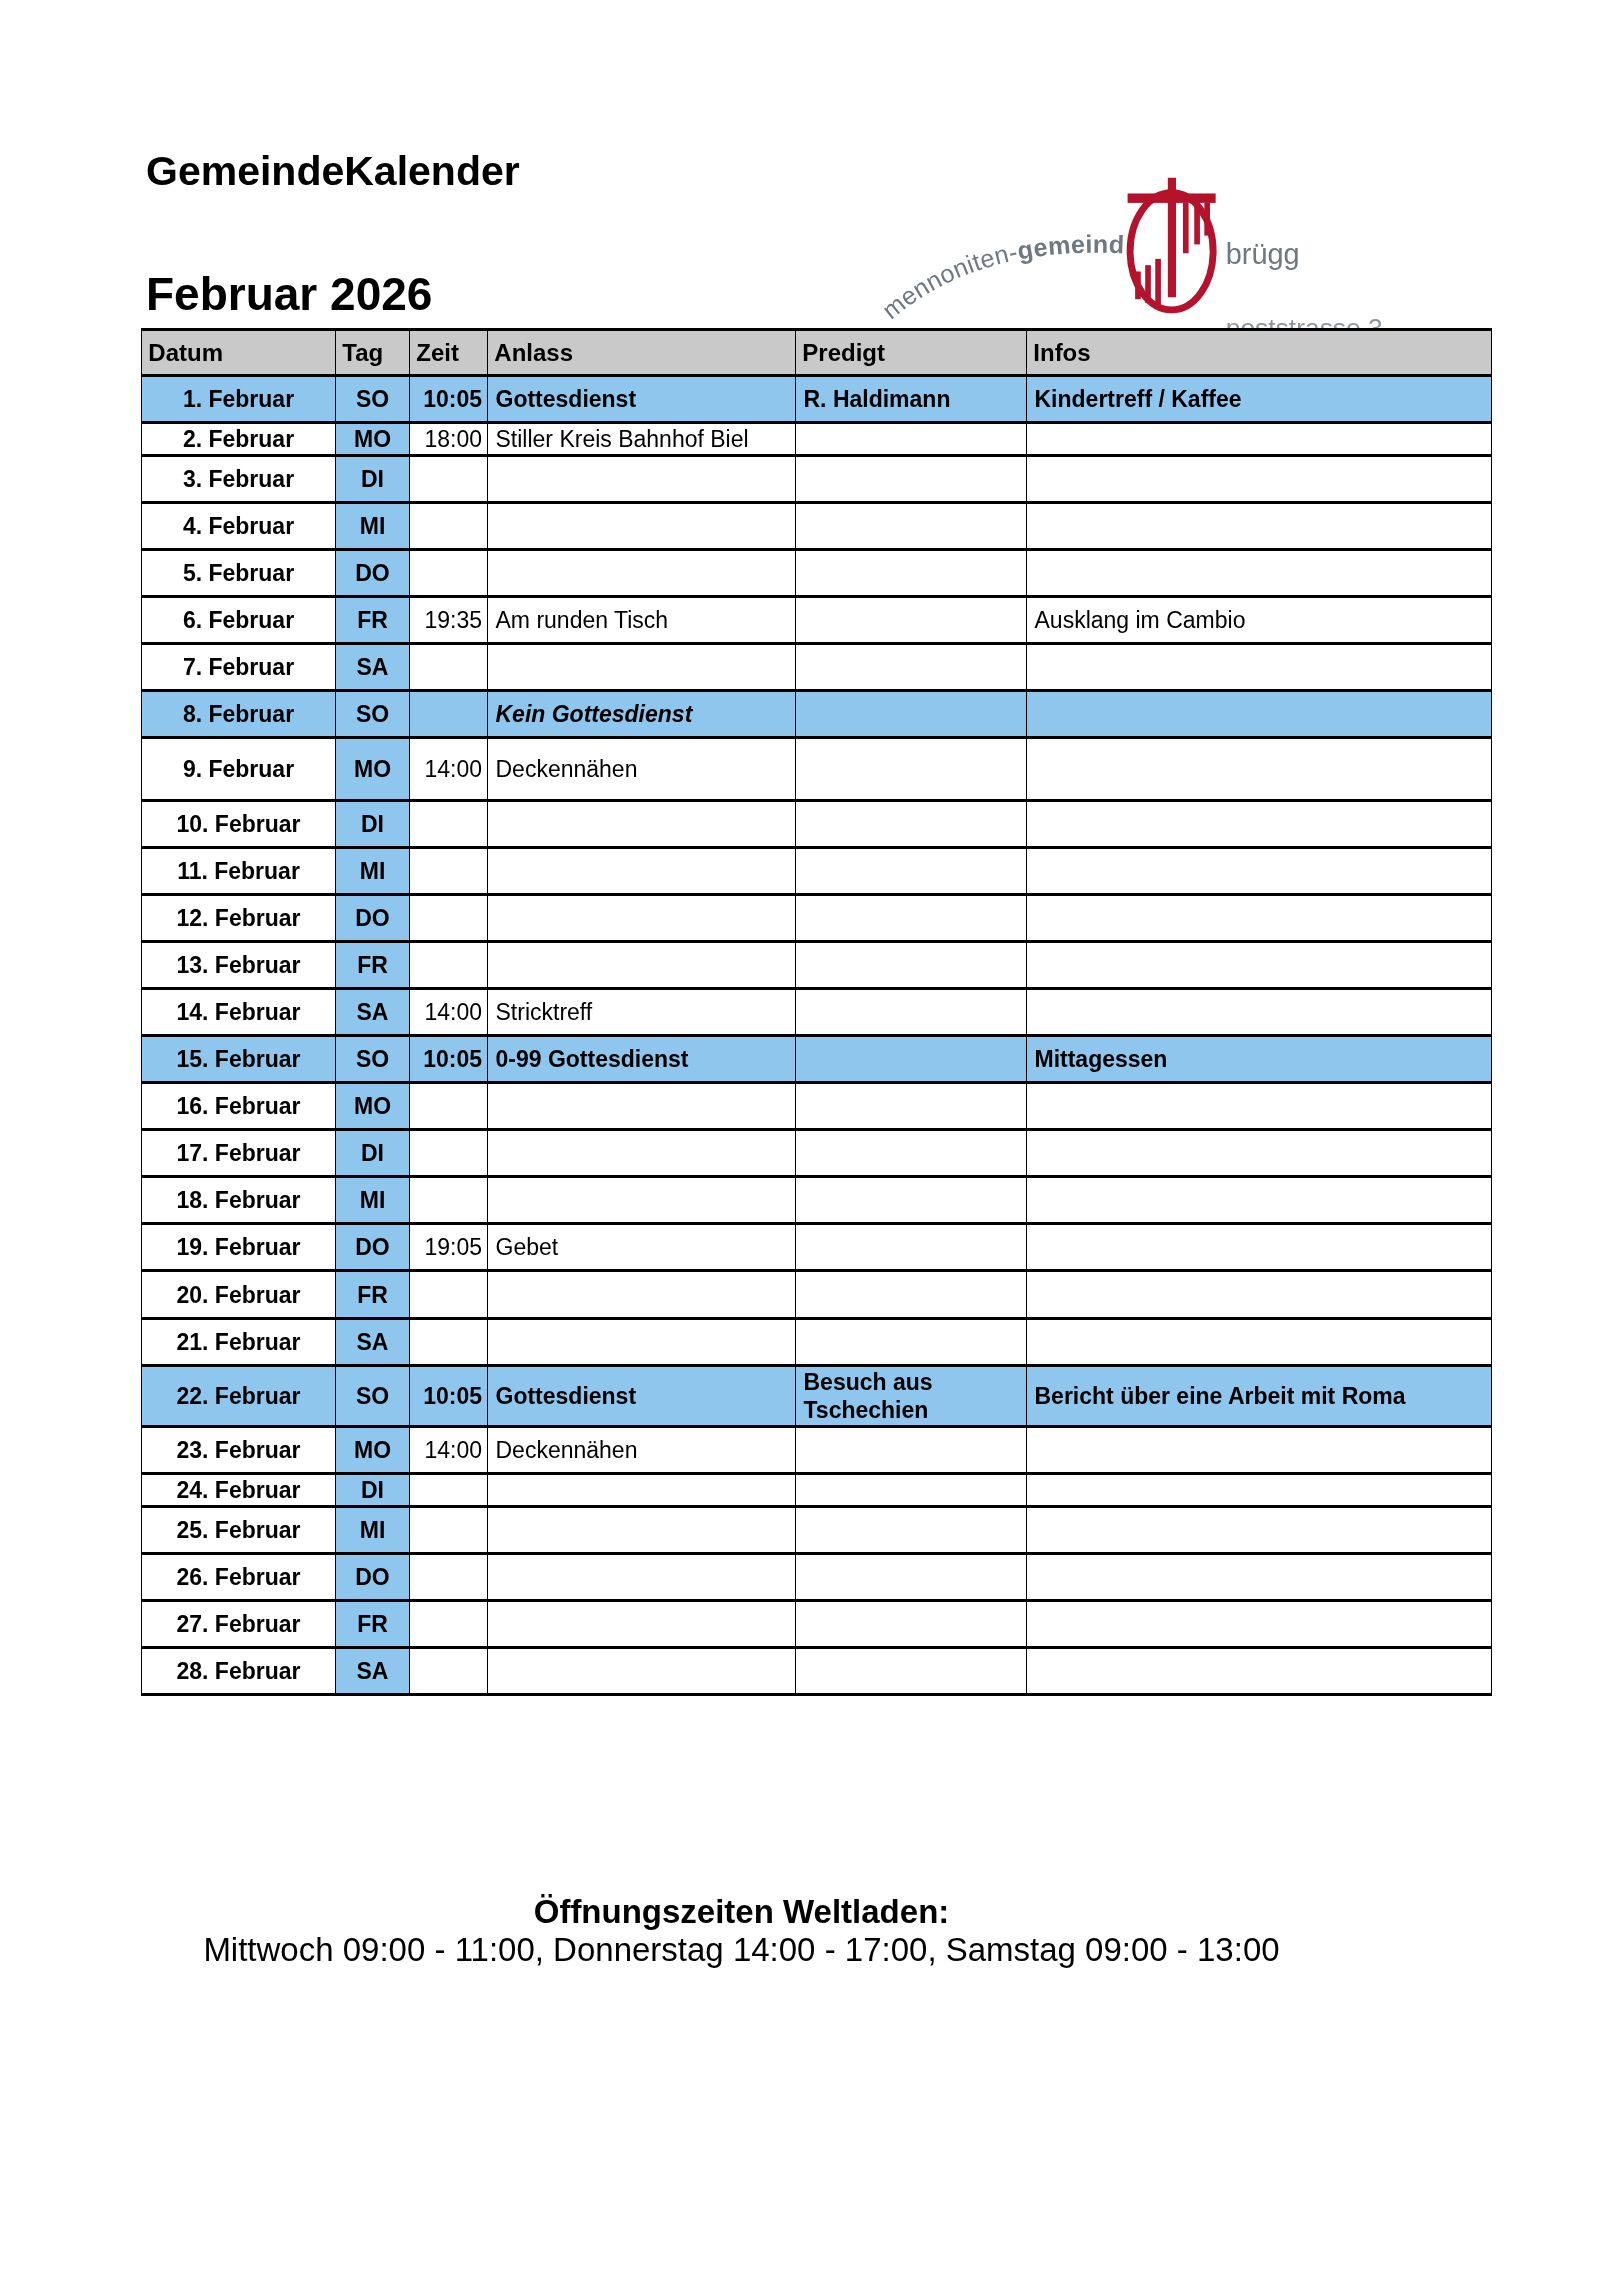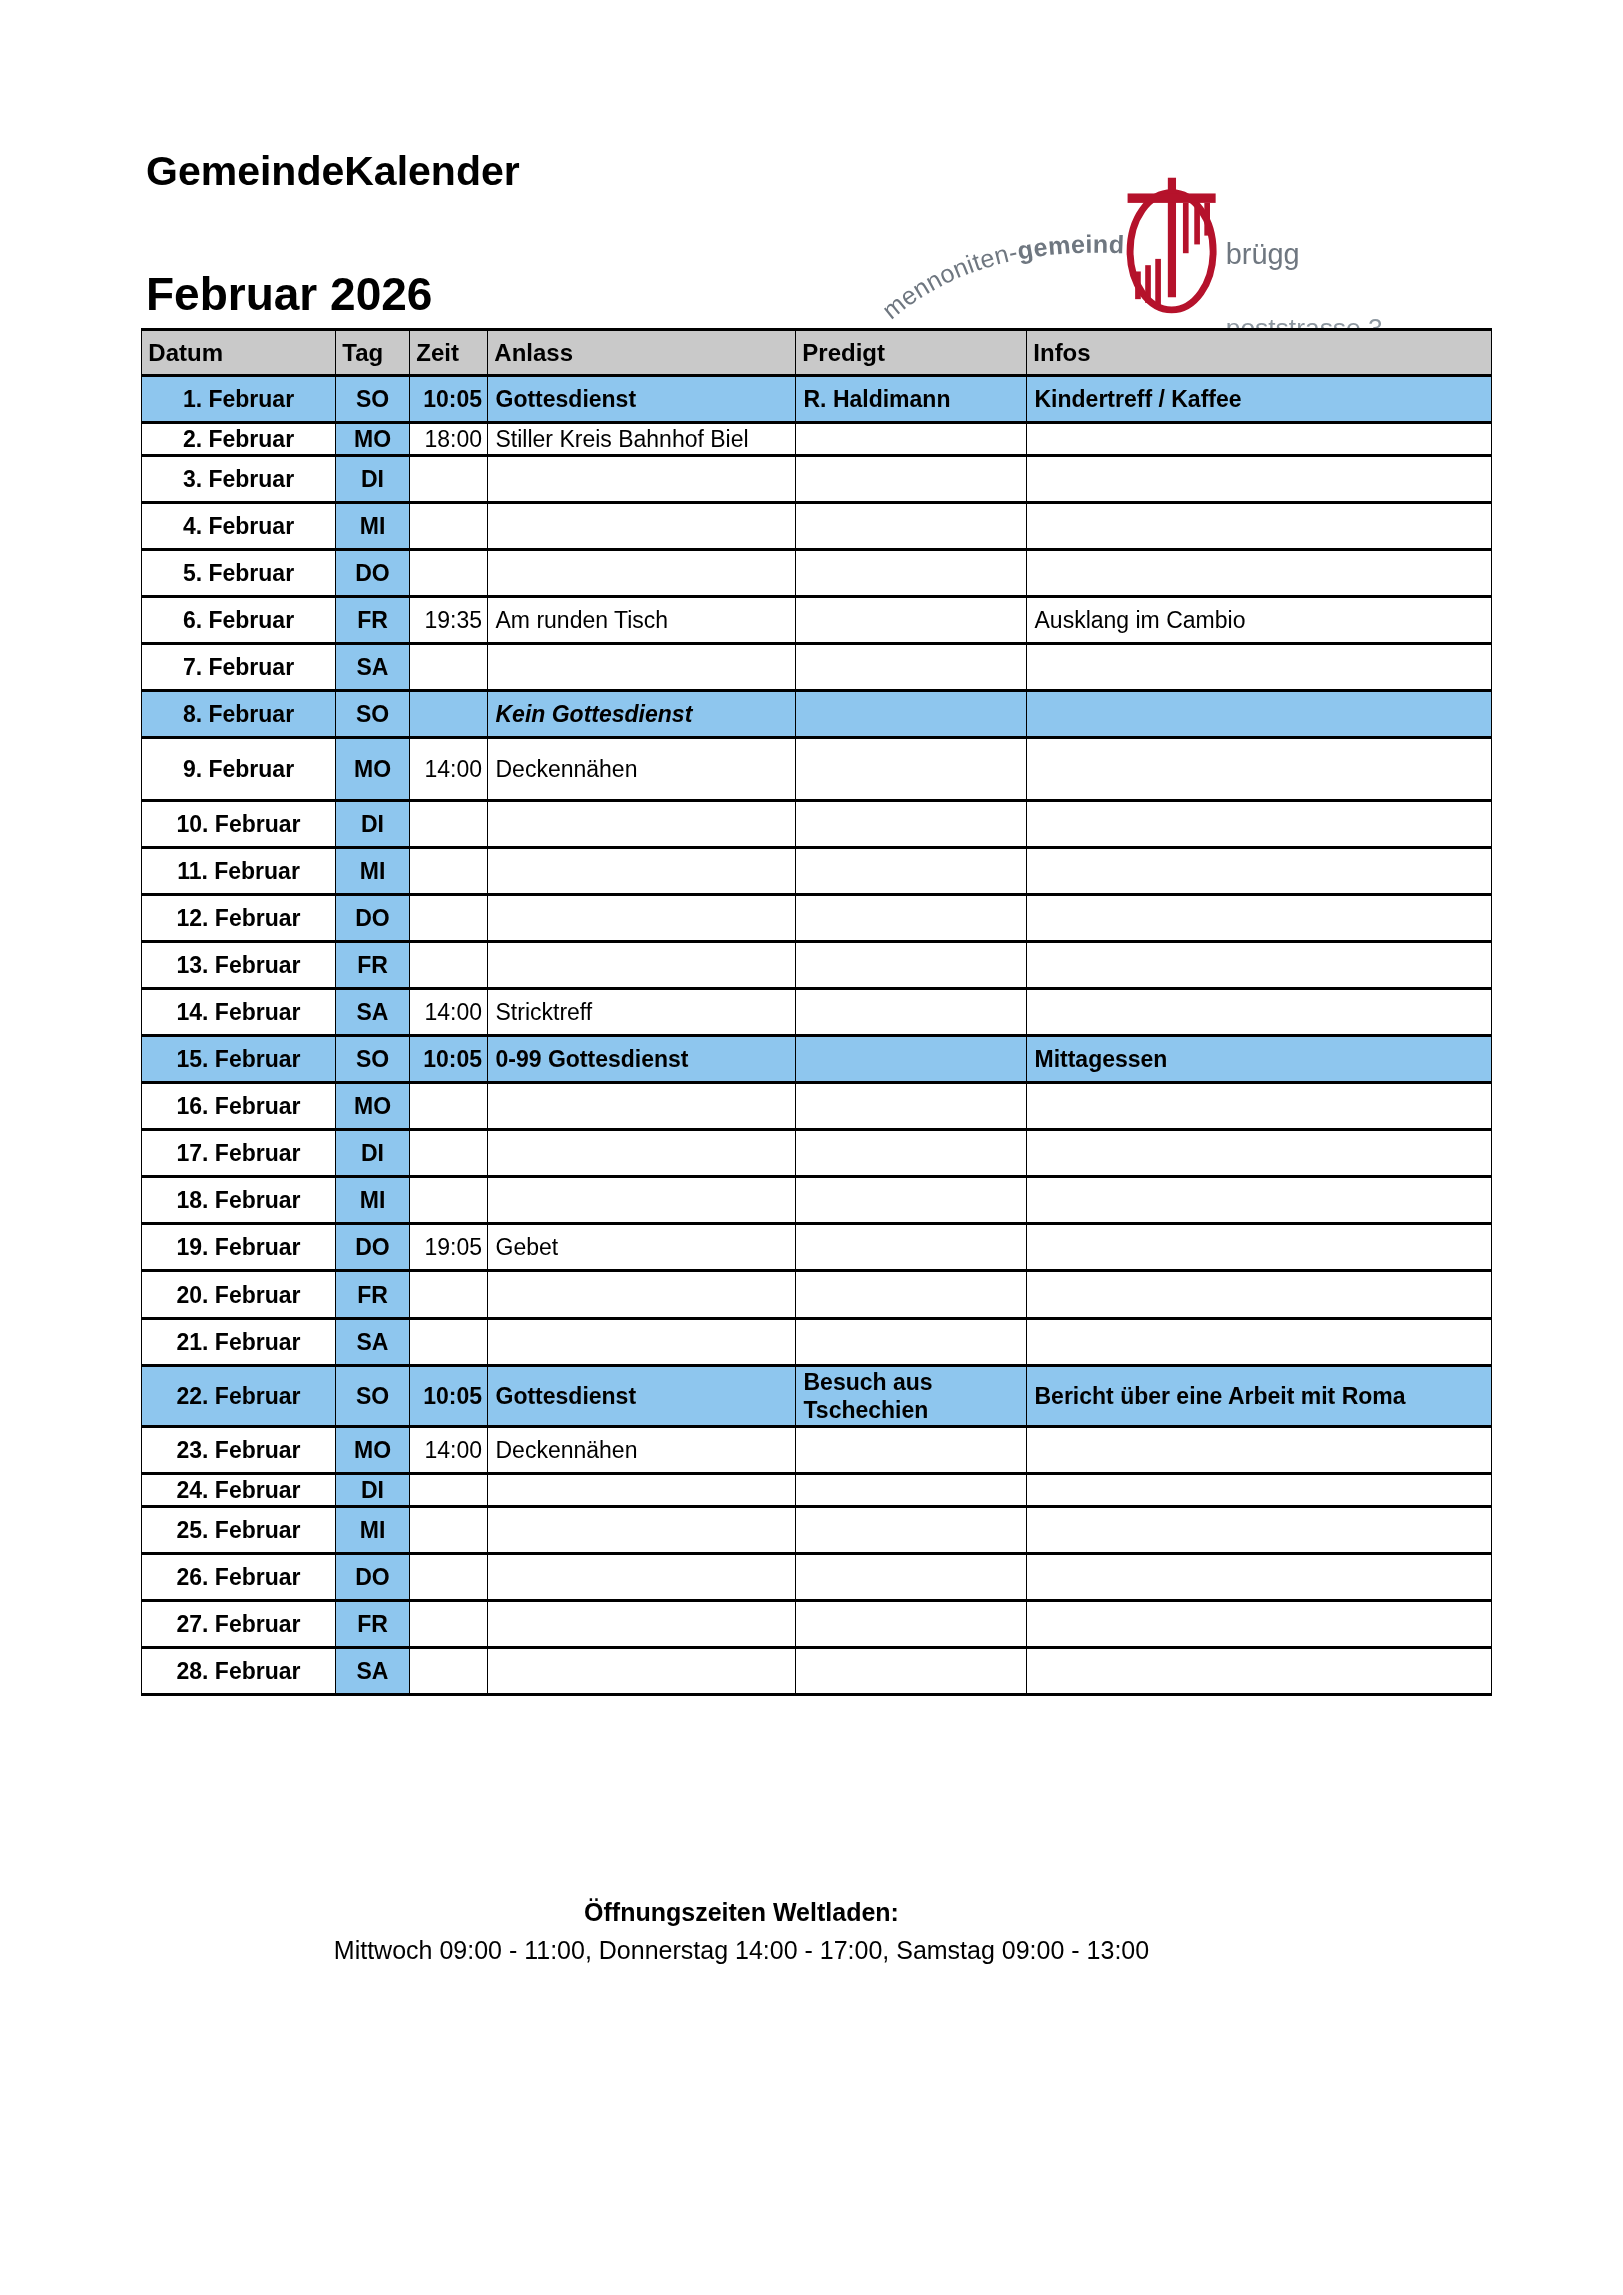--- a/index.html
+++ b/index.html
@@ -34,21 +34,21 @@
     padding:0 3.8px 0 6.3px;
   }
   .c-datum{text-align:center;font-weight:bold;}
   .c-tag{text-align:center;font-weight:bold;background:#8EC6EE;}
   .c-zeit{text-align:right;padding-right:5px;}
   .c-anlass,.c-predigt,.c-infos{text-align:left;padding-left:7.5px;padding-right:6.3px;}
   tr.sunday td{background:#8EC6EE;font-weight:bold;}
   td.bold-italic{font-style:italic;font-weight:bold;}
   .footer{
     position:absolute;left:0;top:1897px;width:1483px;
-    text-align:center;font-size:25px;line-height:30px;
+    text-align:center;font-size:33px;line-height:30px;
   }
   .footer-line1{font-weight:bold;}
   .footer-line2{margin-top:7.5px;font-weight:normal;}
 </style>
 </head>
 <body>
 
 <div class="page-title">GemeindeKalender</div>
 
 <div class="month-title">Februar 2026</div>

